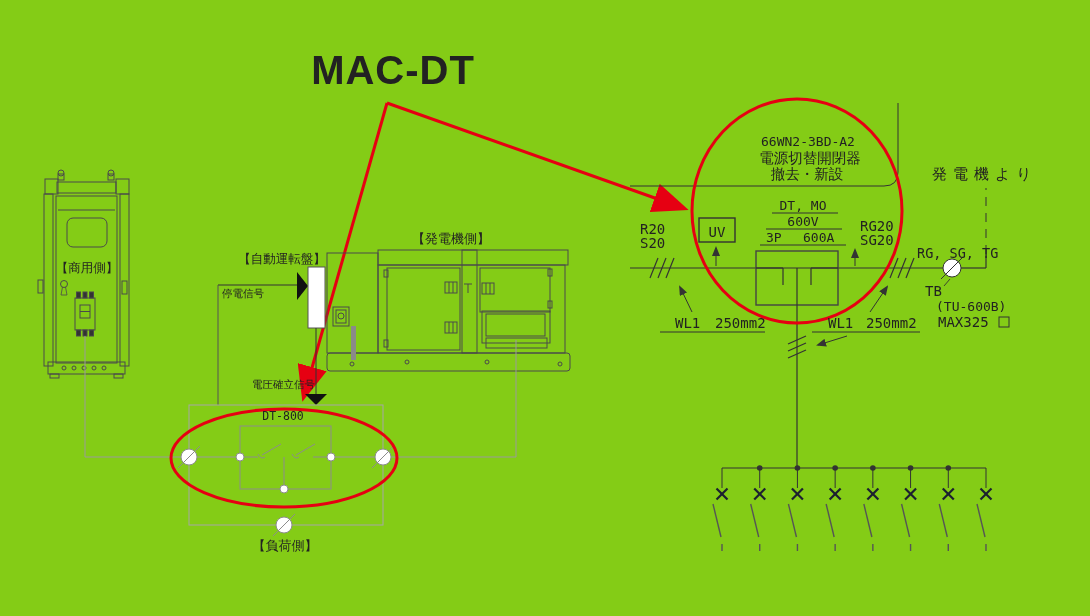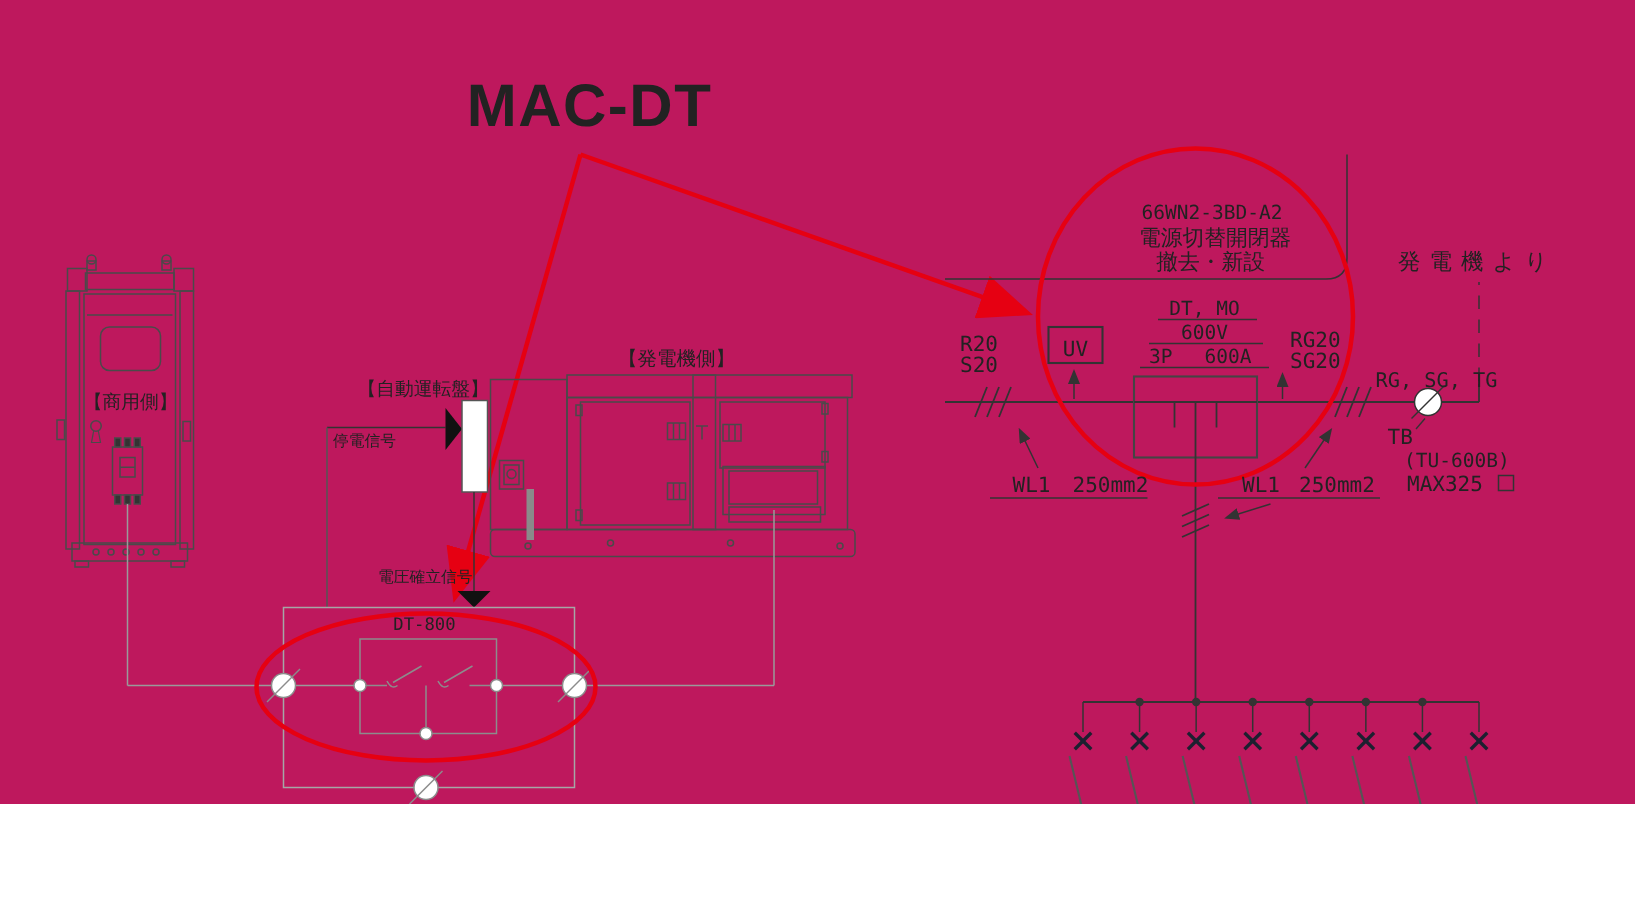--- a/index.html
+++ b/index.html
@@ -1,16 +1,16 @@
 <!DOCTYPE html>
 <html><head>
 <meta charset="utf-8">
 <style>
   html,body{margin:0;padding:0;background:#ffffff;}
-  .stage{position:relative;width:1090px;height:536px;background:#be185d;overflow:hidden;}
+  .stage{position:relative;width:1090px;height:616px;background:#84cc16;overflow:hidden;}
   svg{display:block;}
   .jp{font-family:"Liberation Sans",sans-serif;}
   .tech{font-family:"DejaVu Sans Mono",monospace;}
   .title{font-family:"Liberation Sans",sans-serif;font-weight:bold;}
   text{fill:#222;}
 </style>
 </head>
 <body>
 
 <div class="stage">

